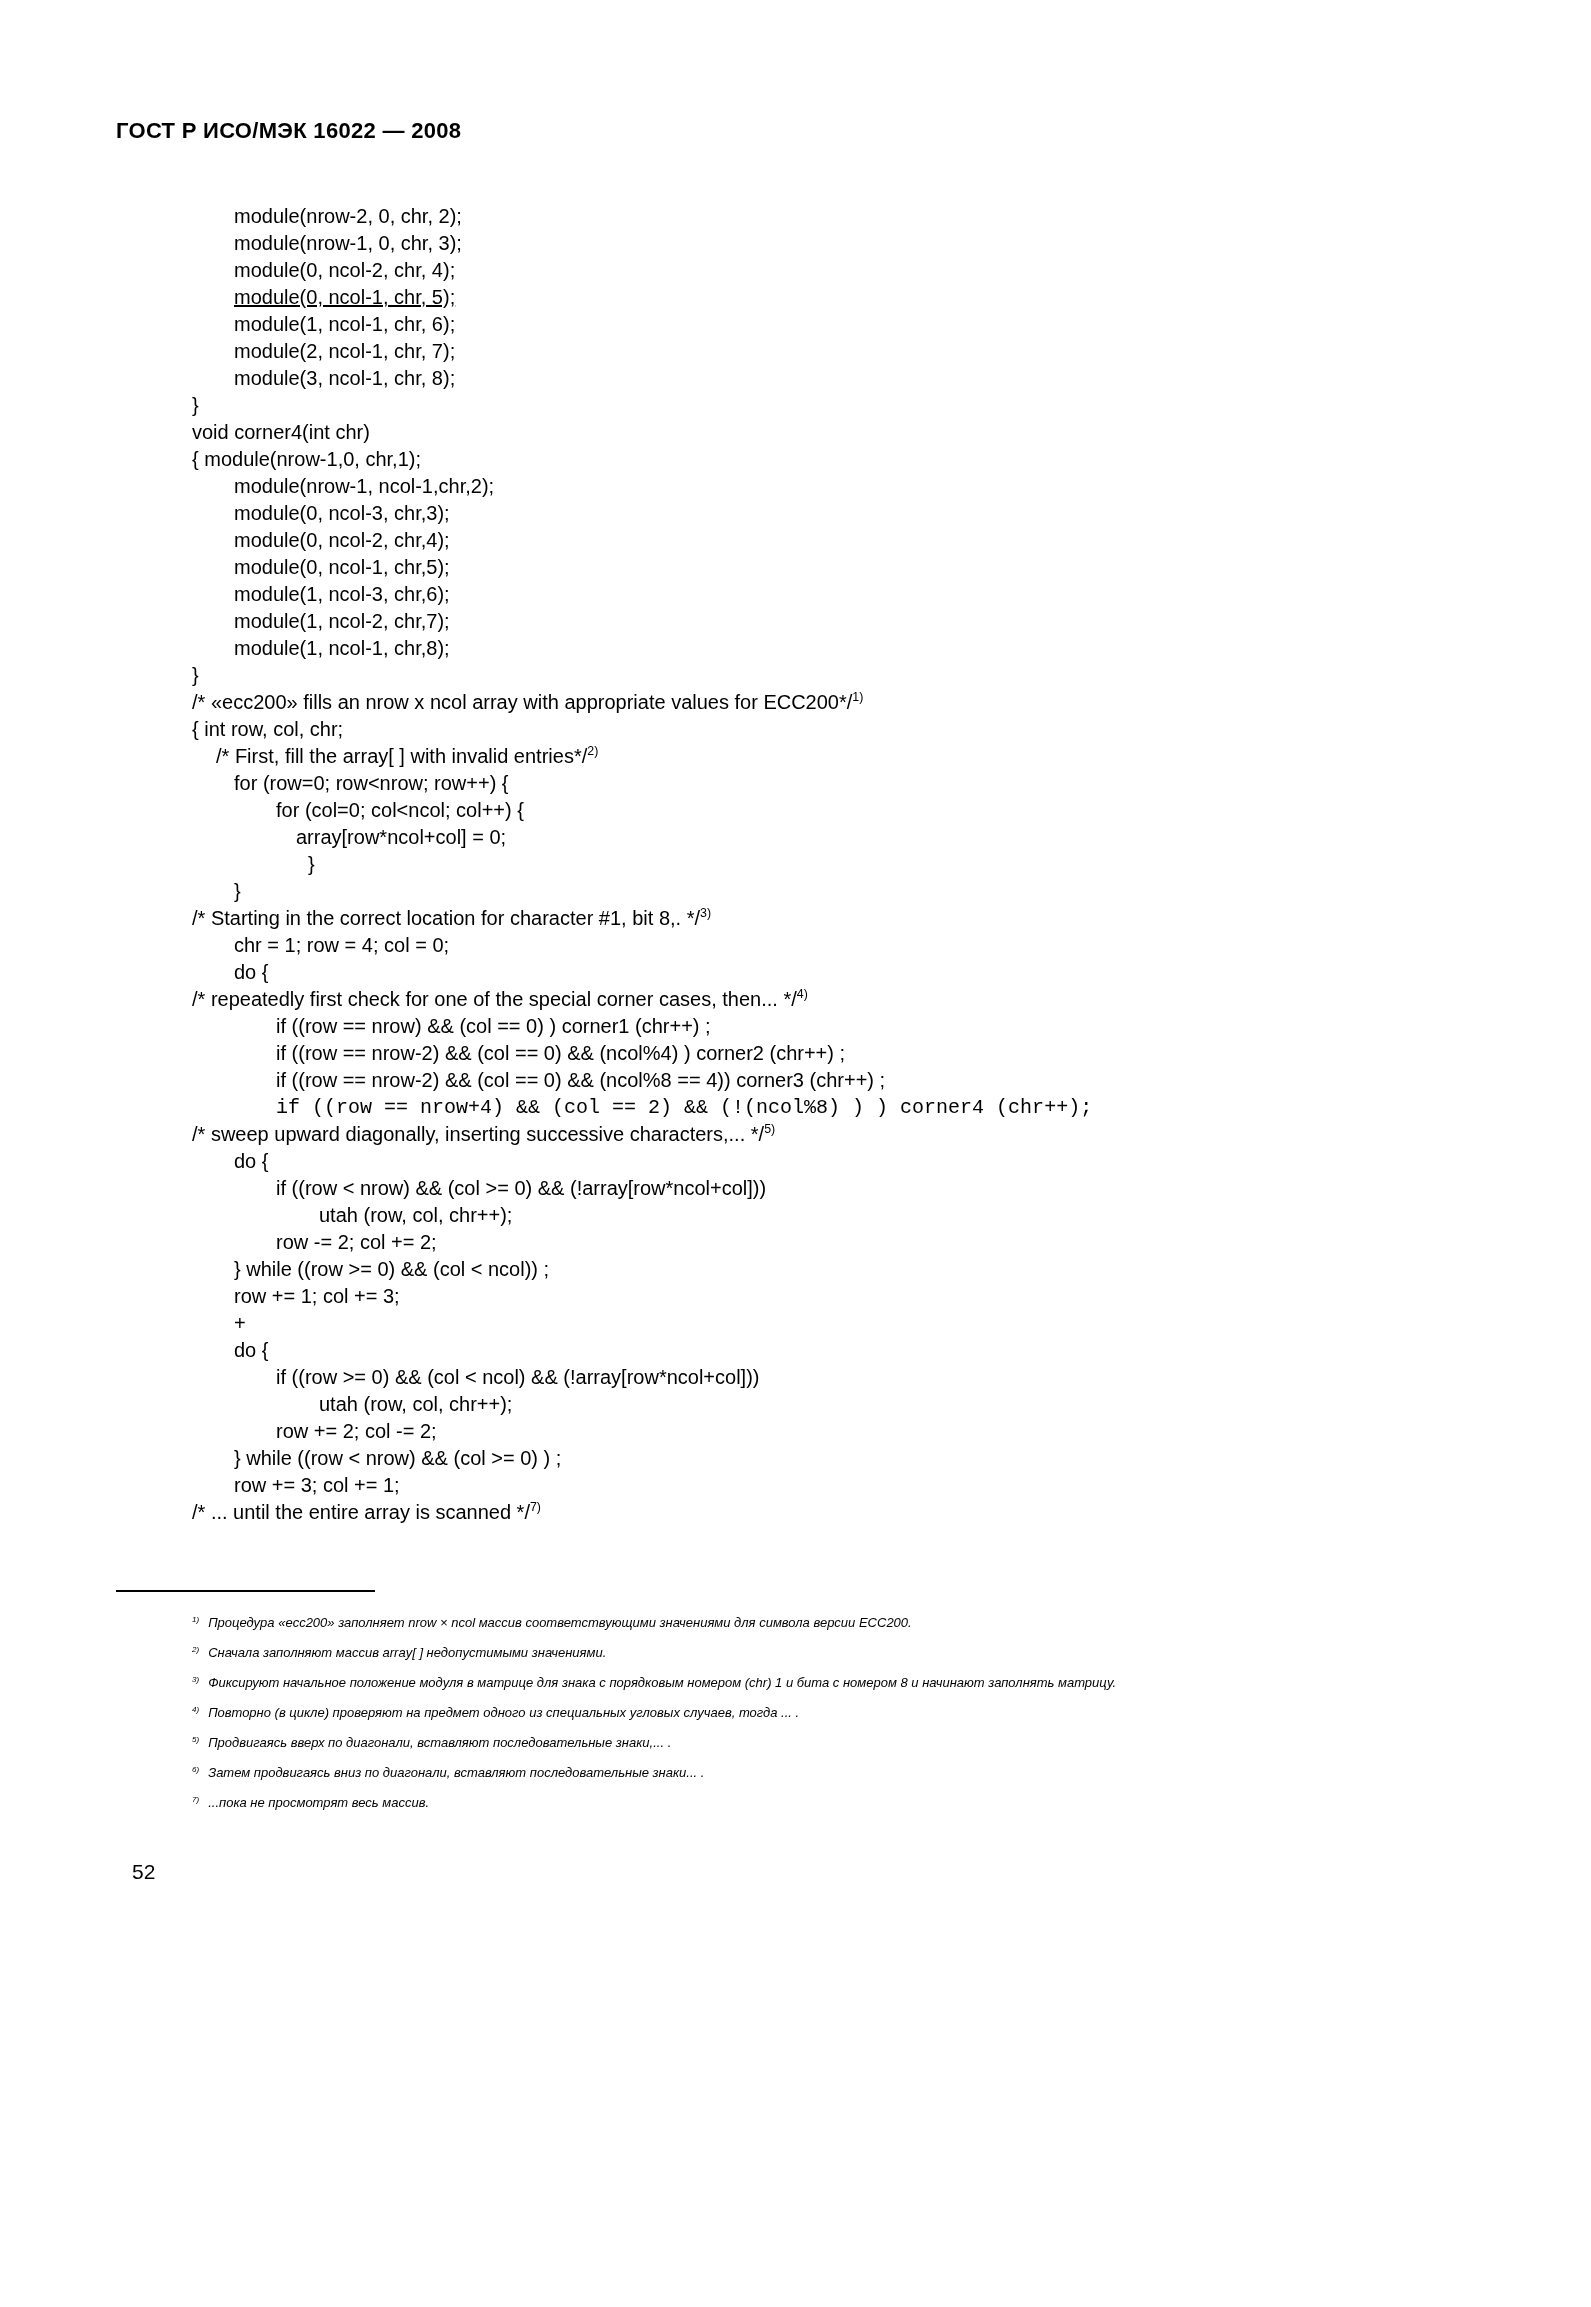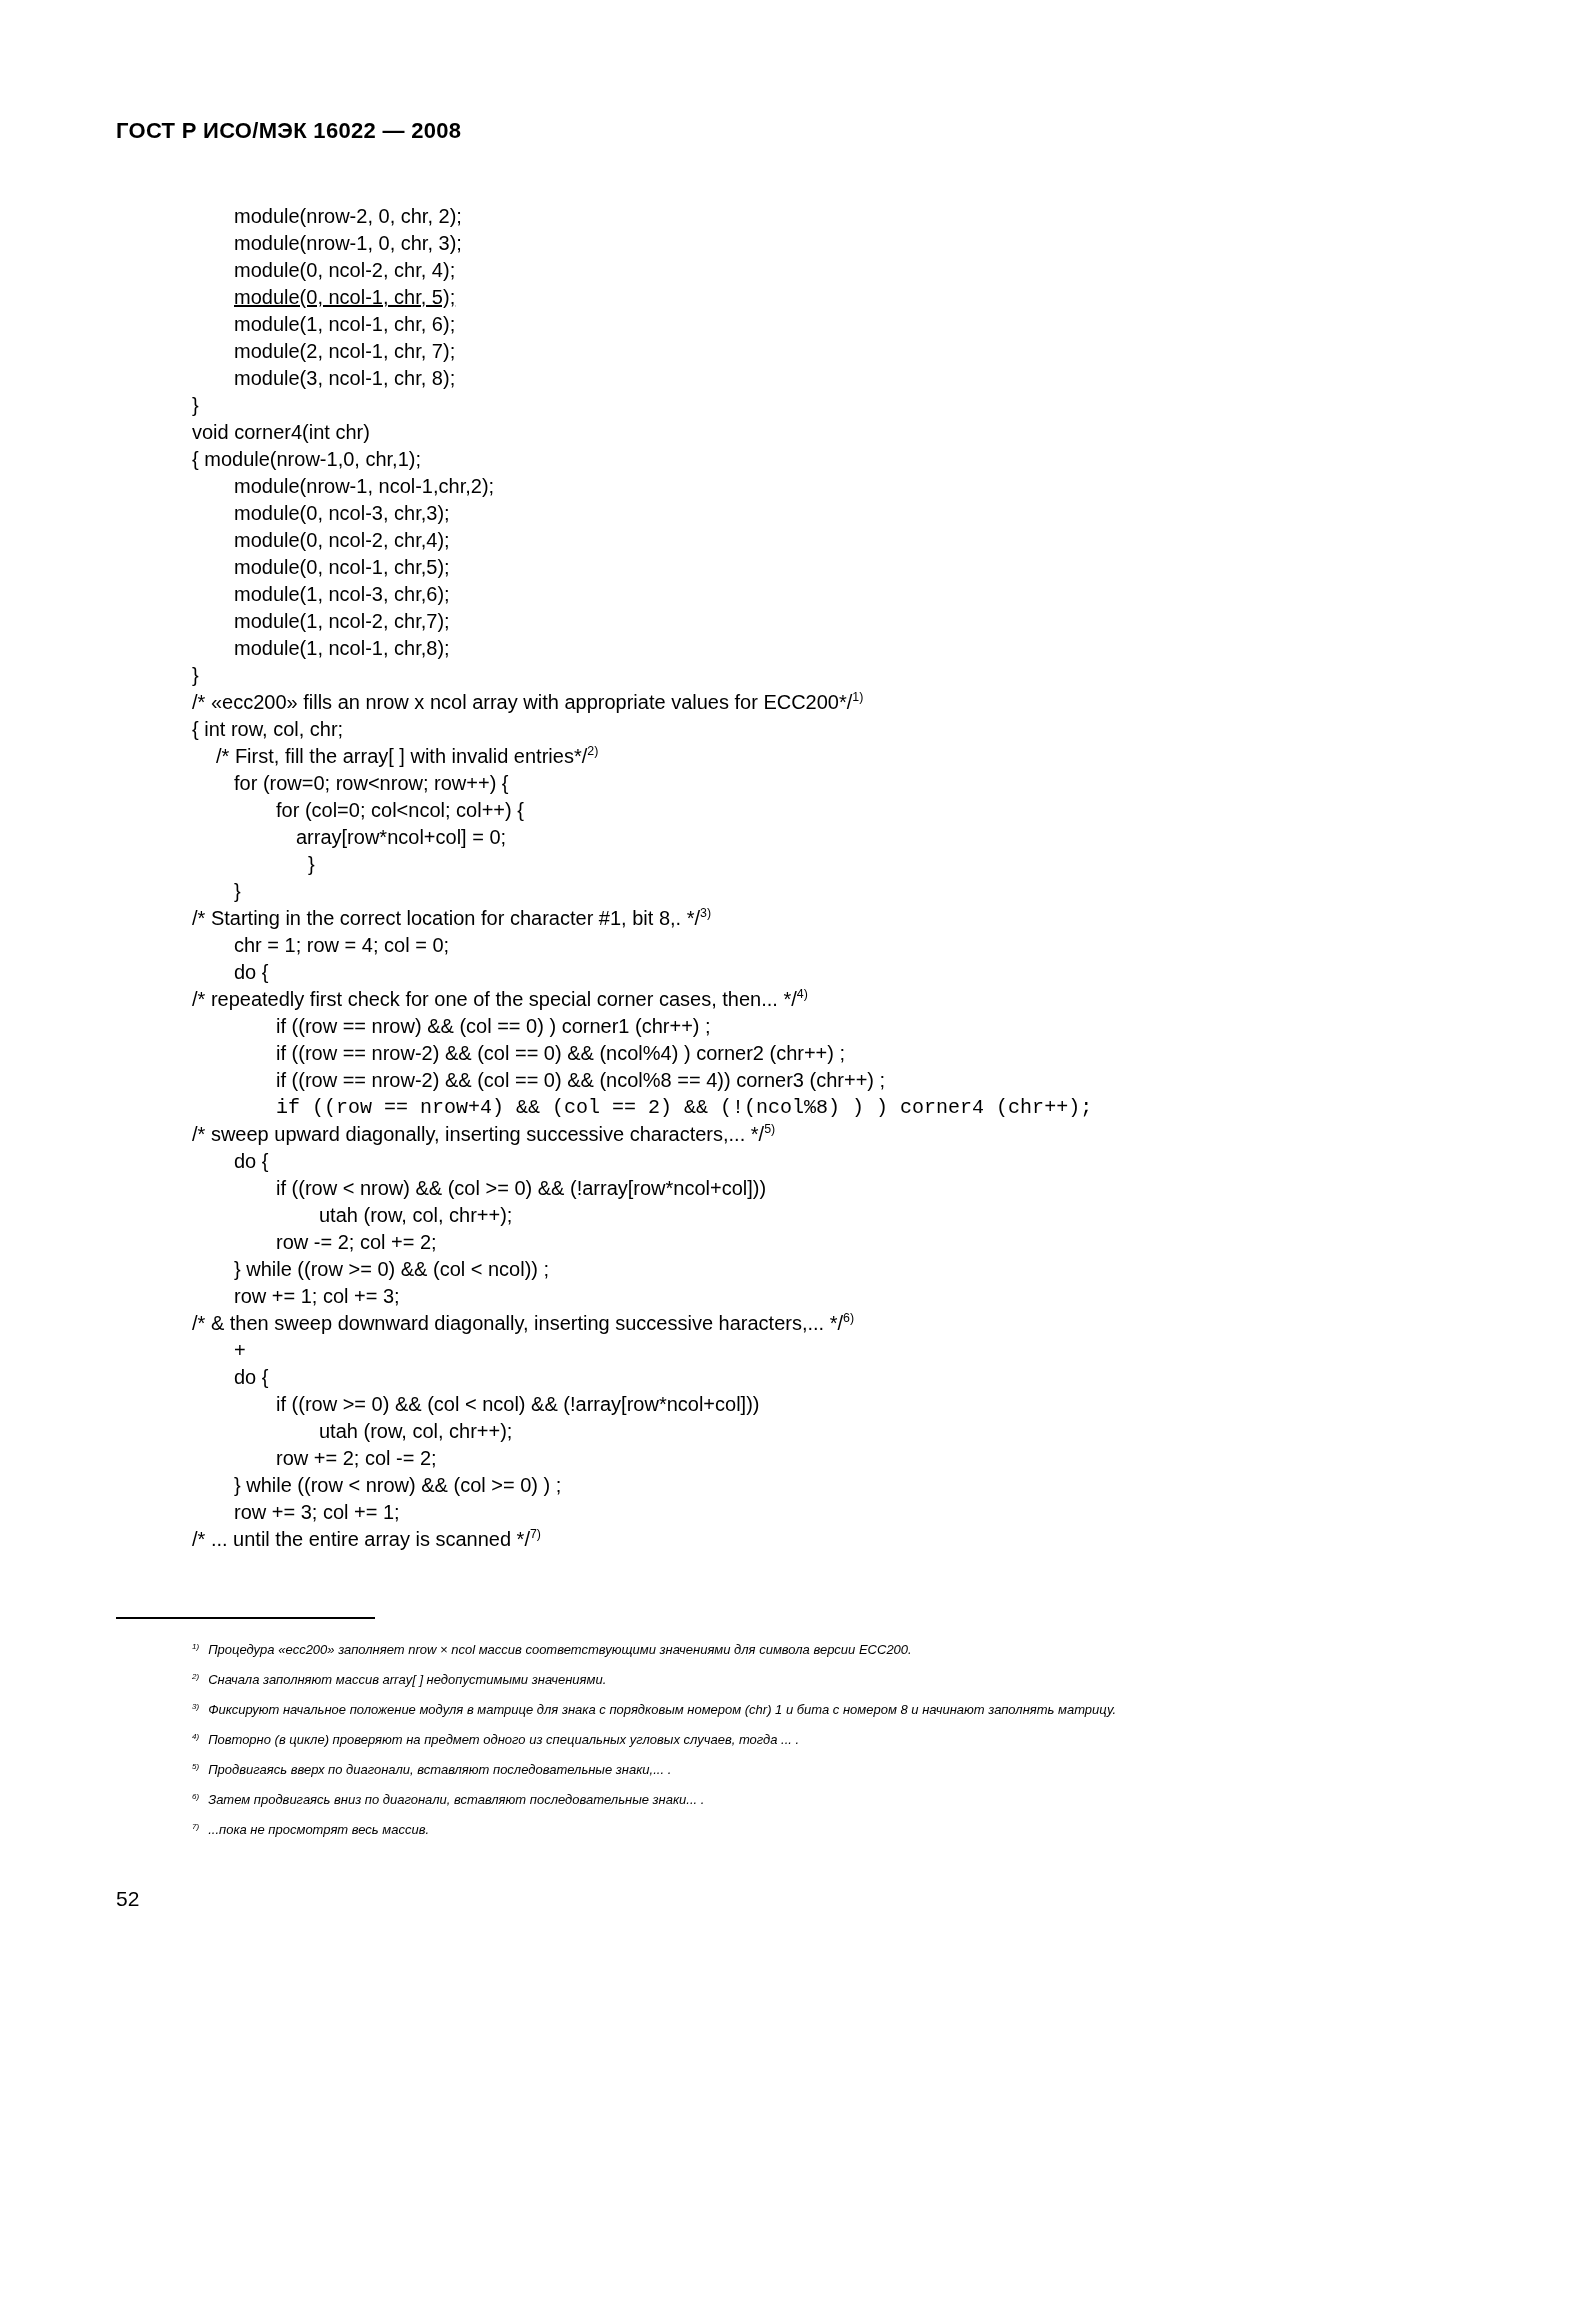--- a/index.html
+++ b/index.html
@@ -55,21 +55,21 @@
     text-indent: 76px;
   }
   sup.fn-num {
     font-size: 0.62em;
     vertical-align: super;
     line-height: 0;
     padding-right: 5.4px;
   }
   .page-number {
     margin-top: 42px;
-    margin-left: 0;
+    margin-left: 16px;
     font-size: 21px;
     font-style: normal;
   }
 </style>
 </head>
 <body>
 
 <div class="page">
   <div class="header">ГОСТ Р ИСО/МЭК 16022 — 2008</div>
 
@@ -108,21 +108,20 @@
       <div class="code-line" style="padding-left: 84px;"><span>if ((row == nrow-2) &amp;&amp; (col == 0) &amp;&amp; (ncol%4) ) corner2 (chr++) ;</span></div>
       <div class="code-line" style="padding-left: 84px;"><span>if ((row == nrow-2) &amp;&amp; (col == 0) &amp;&amp; (ncol%8 == 4)) corner3 (chr++) ;</span></div>
       <div class="code-line" style="padding-left: 84px; font-family: Liberation Mono, monospace;"><span>if ((row == nrow+4) &amp;&amp; (col == 2) &amp;&amp; (!(ncol%8) ) ) corner4 (chr++);</span></div>
       <div class="code-line" style="padding-left: 0px;"><span>/* sweep upward diagonally, inserting successive characters,... */</span><sup class="fn-ref">5)</sup></div>
       <div class="code-line" style="padding-left: 42px;"><span>do {</span></div>
       <div class="code-line" style="padding-left: 84px;"><span>if ((row &lt; nrow) &amp;&amp; (col &gt;= 0) &amp;&amp; (!array[row*ncol+col]))</span></div>
       <div class="code-line" style="padding-left: 127px;"><span>utah (row, col, chr++);</span></div>
       <div class="code-line" style="padding-left: 84px;"><span>row -= 2; col += 2;</span></div>
       <div class="code-line" style="padding-left: 42px;"><span>} while ((row &gt;= 0) &amp;&amp; (col &lt; ncol)) ;</span></div>
       <div class="code-line" style="padding-left: 42px;"><span>row += 1; col += 3;</span></div>
-      <div class="code-line" style="padding-left: 0px;"><span>/* &amp; then sweep downward diagonally, inserting successive haracters,... */</span><sup class="fn-ref">6)</sup></div>
       <div class="code-line" style="padding-left: 42px;"><span>+</span></div>
       <div class="code-line" style="padding-left: 42px;"><span>do {</span></div>
       <div class="code-line" style="padding-left: 84px;"><span>if ((row &gt;= 0) &amp;&amp; (col &lt; ncol) &amp;&amp; (!array[row*ncol+col]))</span></div>
       <div class="code-line" style="padding-left: 127px;"><span>utah (row, col, chr++);</span></div>
       <div class="code-line" style="padding-left: 84px;"><span>row += 2; col -= 2;</span></div>
       <div class="code-line" style="padding-left: 42px;"><span>} while ((row &lt; nrow) &amp;&amp; (col &gt;= 0) ) ;</span></div>
       <div class="code-line" style="padding-left: 42px;"><span>row += 3; col += 1;</span></div>
       <div class="code-line" style="padding-left: 0px;"><span>/* ... until the entire array is scanned */</span><sup class="fn-ref">7)</sup></div>
     </div>
 

